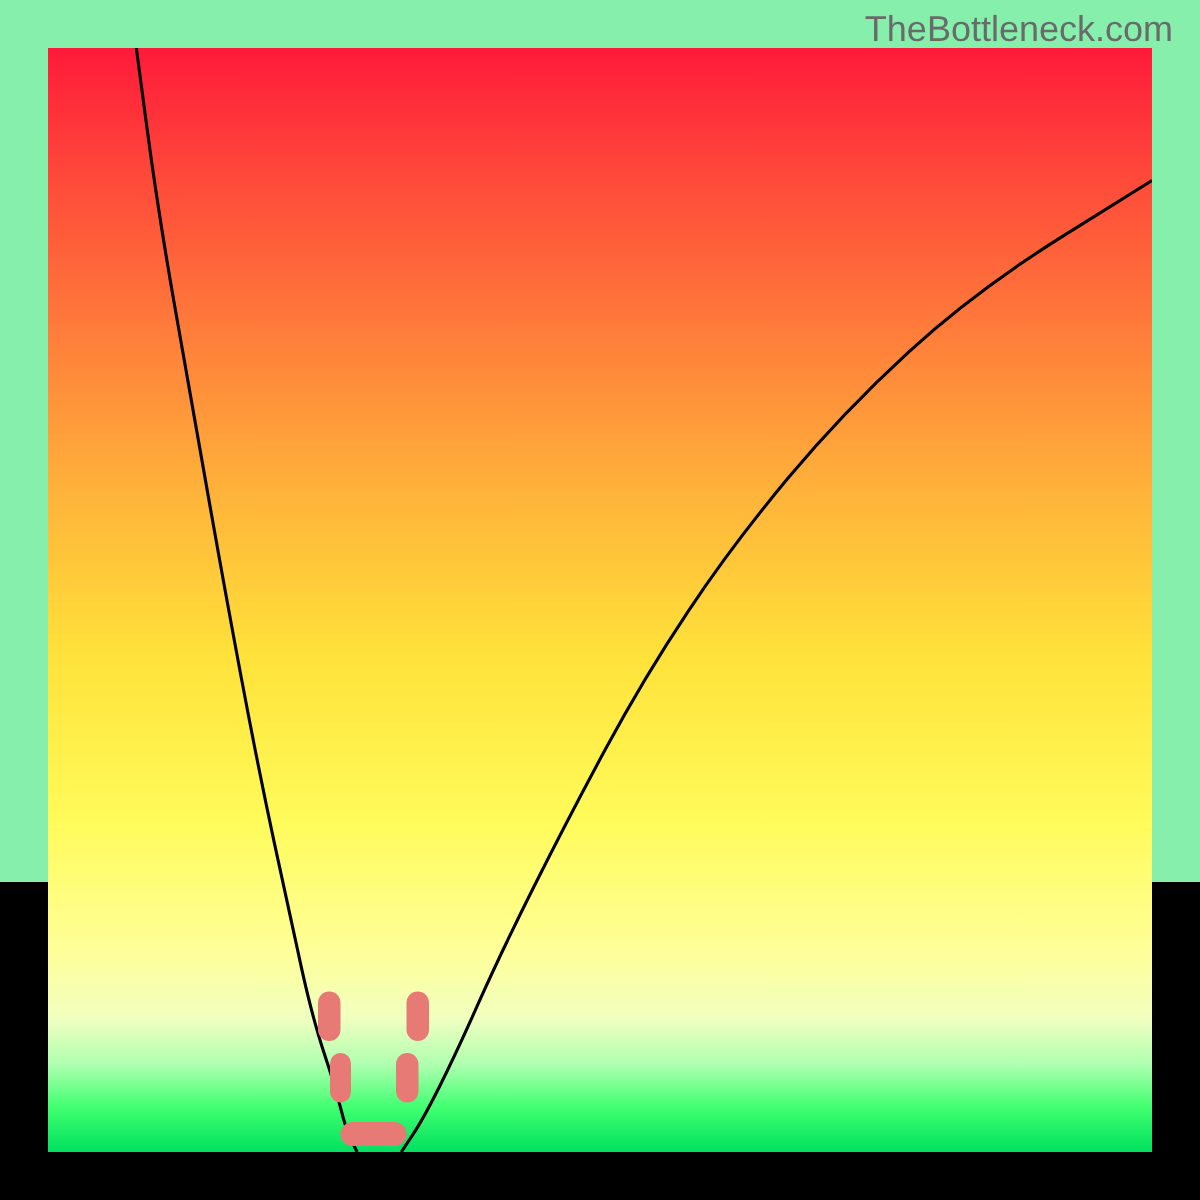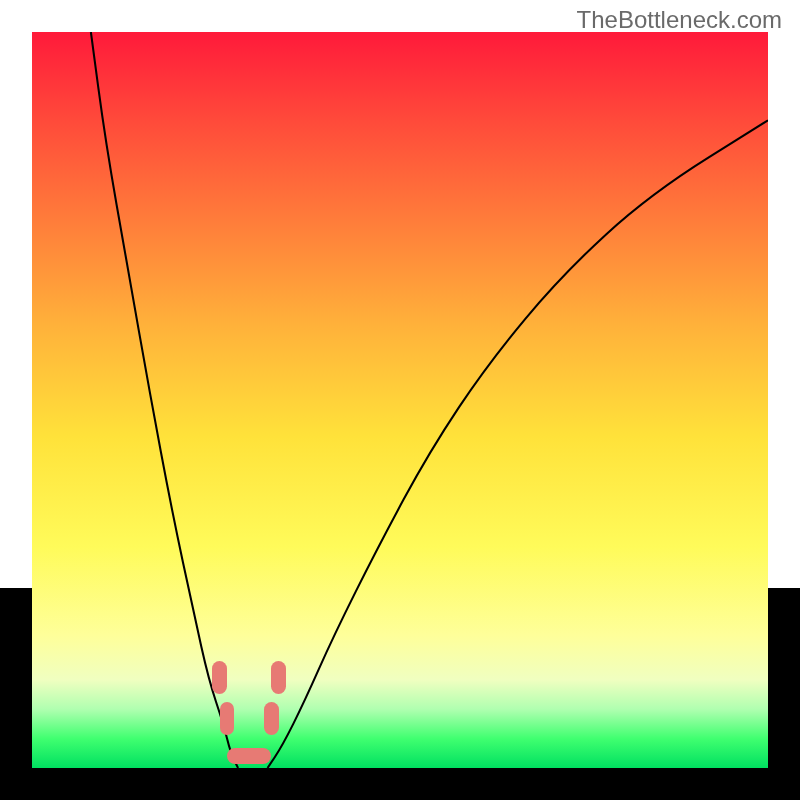--- a/index.html
+++ b/index.html
@@ -10,21 +10,21 @@
     background: #000;
     overflow: hidden;
     font-family: Arial, Helvetica, sans-serif;
   }
   .frame {
     position: absolute;
     left: 0;
     top: 0;
     width: 800px;
     height: 588px;
-    background: #ffffff;
+    background: #86efac;
   }
   .plot {
     position: absolute;
     left: 32px;
     top: 32px;
     width: 736px;
     height: 736px;
     
     background: linear-gradient(
       to bottom,

